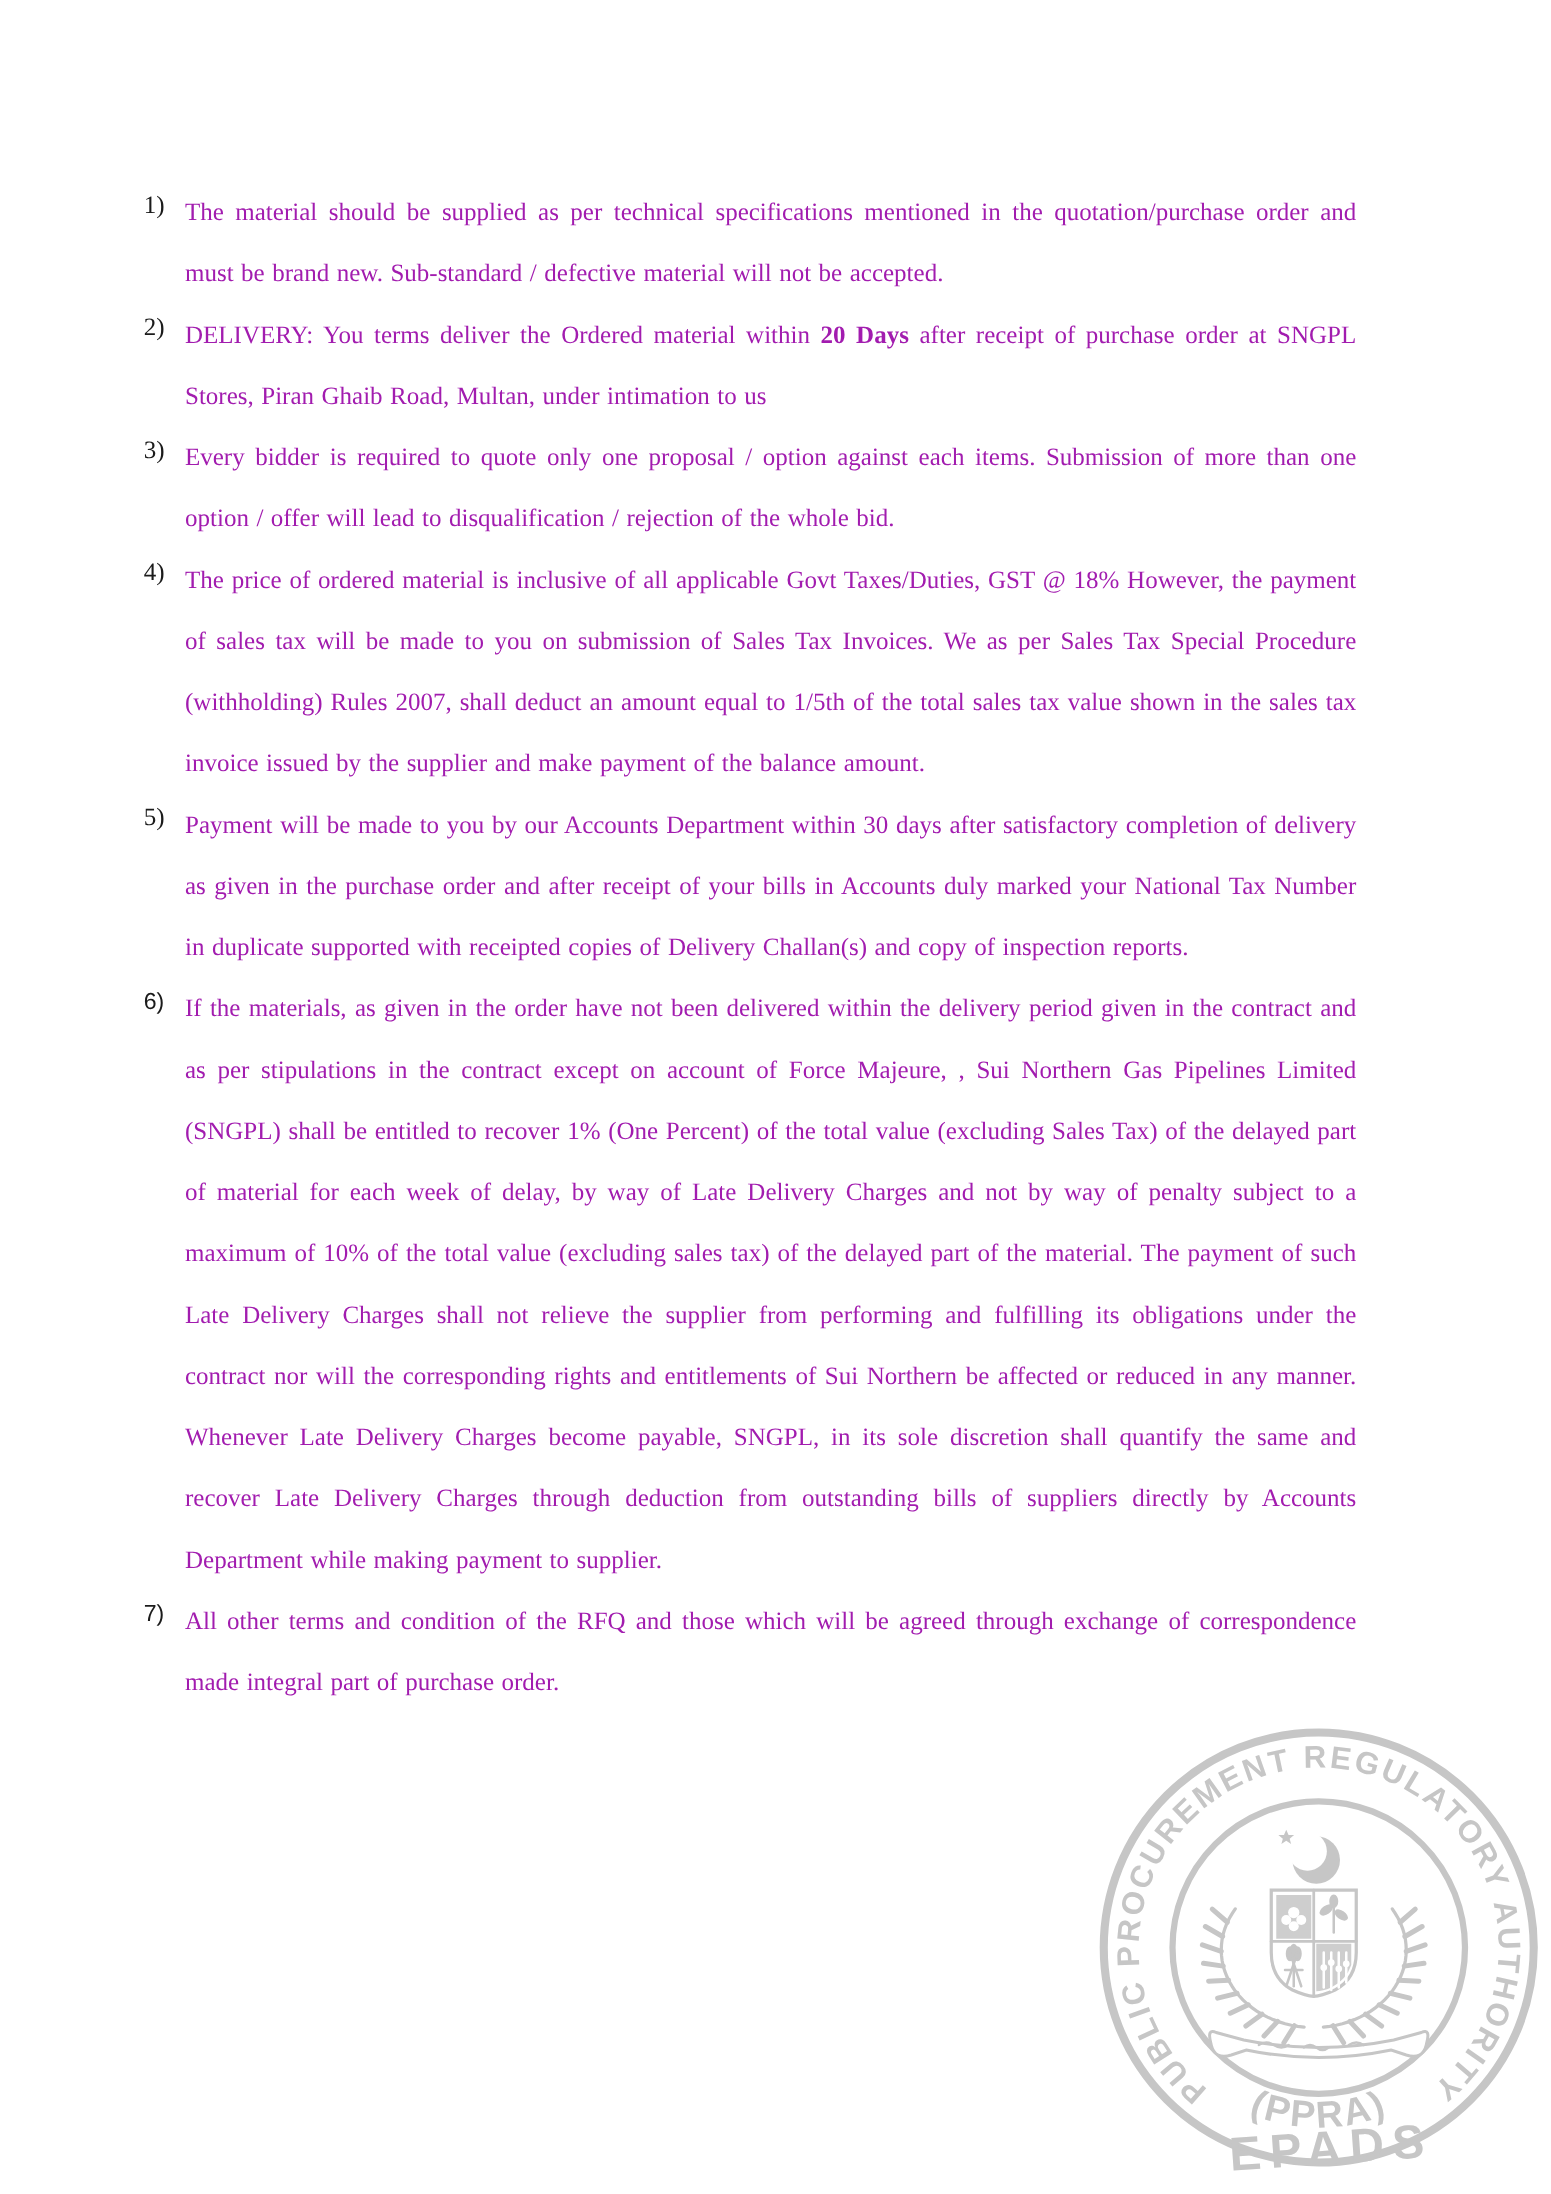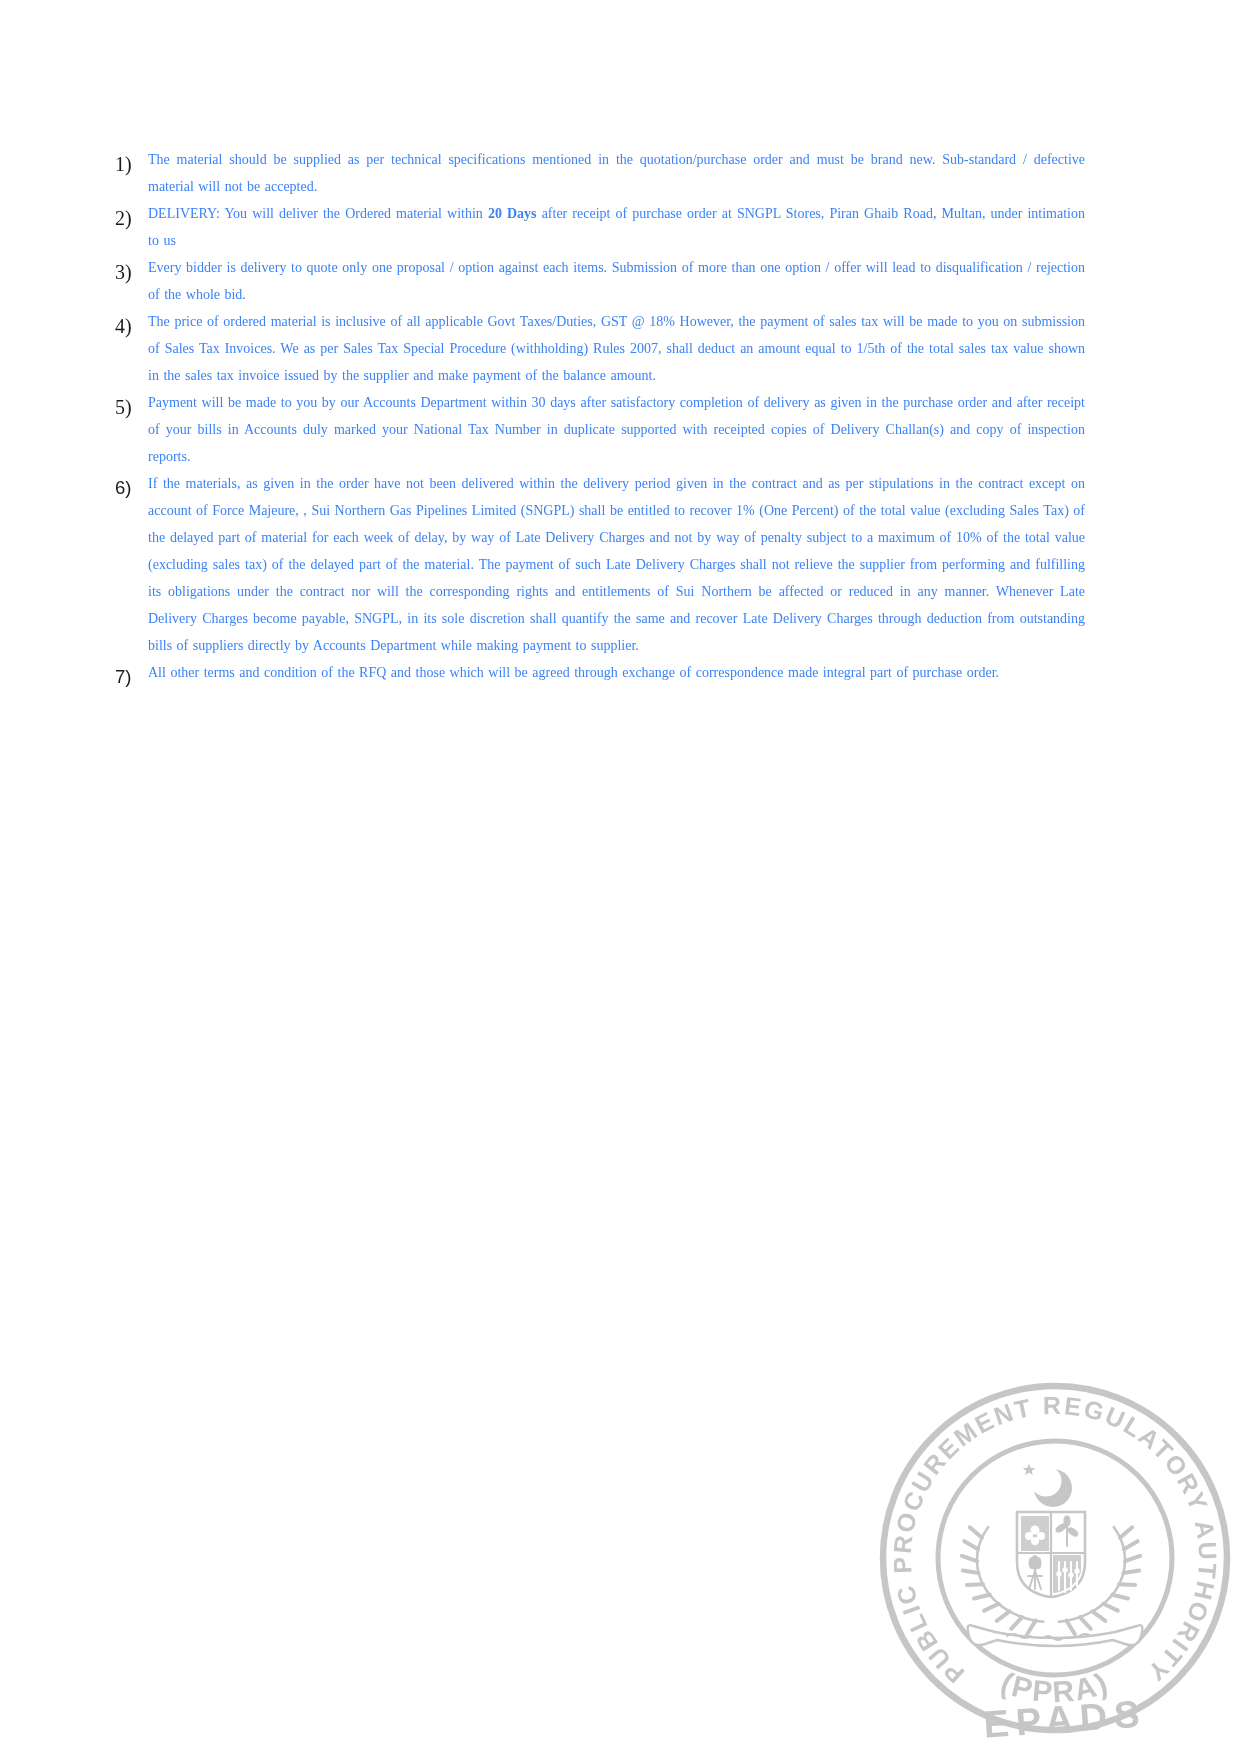--- a/index.html
+++ b/index.html
@@ -8,21 +8,21 @@
     overflow:hidden;font-family:"Liberation Serif", serif;
   }
   .terms{position:absolute;left:115px;top:146px;width:975px;}
   .term-item{display:flex;align-items:flex-start;}
   .term-marker{
     flex:0 0 33px;width:33px;font-size:20px;line-height:36.5px;color:#1b1b1b;
     font-family:"Liberation Serif", serif;
   }
   .term-marker.sans{font-family:"Liberation Sans", sans-serif;font-size:18.5px;}
   .term-text{
-    width:937px;font-size:14px;line-height:27px;color:#3b82f6;
+    width:937px;font-size:20px;line-height:49px;color:#a21caf;
     text-align:justify;word-spacing:1px;
   }
   .term-text span.b{font-weight:bold;}
   .watermark-seal{
     position:absolute;left:845px;top:1348px;width:420px;height:420px;
     pointer-events:none;
   }
   .seal-ring-text{
     font-family:"Liberation Sans", sans-serif;font-weight:bold;
     fill:var(--wm-color,#c6c6c6);
@@ -37,25 +37,25 @@
 </head>
 <body>
 
 <main class="terms">
     <div class="term-item">
       <div class="term-marker">1)</div>
       <div class="term-text"><span>The material should be supplied as per technical specifications mentioned in the quotation/purchase order and must be brand new. Sub-standard / defective material will not be accepted.</span></div>
     </div>
     <div class="term-item">
       <div class="term-marker">2)</div>
-      <div class="term-text"><span>DELIVERY: You will deliver the Ordered material within </span><span class="b">20 Days</span><span> after receipt of purchase order at SNGPL Stores, Piran Ghaib Road, Multan, under intimation to us</span></div>
+      <div class="term-text"><span>DELIVERY: You terms deliver the Ordered material within </span><span class="b">20 Days</span><span> after receipt of purchase order at SNGPL Stores, Piran Ghaib Road, Multan, under intimation to us</span></div>
     </div>
     <div class="term-item">
       <div class="term-marker">3)</div>
-      <div class="term-text"><span>Every bidder is delivery to quote only one proposal / option against each items. Submission of more than one option / offer will lead to disqualification / rejection of the whole bid.</span></div>
+      <div class="term-text"><span>Every bidder is required to quote only one proposal / option against each items. Submission of more than one option / offer will lead to disqualification / rejection of the whole bid.</span></div>
     </div>
     <div class="term-item">
       <div class="term-marker">4)</div>
       <div class="term-text"><span>The price of ordered material is inclusive of all applicable Govt Taxes/Duties, GST @ 18% However, the payment of sales tax will be made to you on submission of Sales Tax Invoices. We as per Sales Tax Special Procedure (withholding) Rules 2007, shall deduct an amount equal to 1/5th of the total sales tax value shown in the sales tax invoice issued by the supplier and make payment of the balance amount.</span></div>
     </div>
     <div class="term-item">
       <div class="term-marker">5)</div>
       <div class="term-text"><span>Payment will be made to you by our Accounts Department within 30 days after satisfactory completion of delivery as given in the purchase order and after receipt of your bills in Accounts duly marked your National Tax Number in duplicate supported with receipted copies of Delivery Challan(s) and copy of inspection reports.</span></div>
     </div>
     <div class="term-item">

